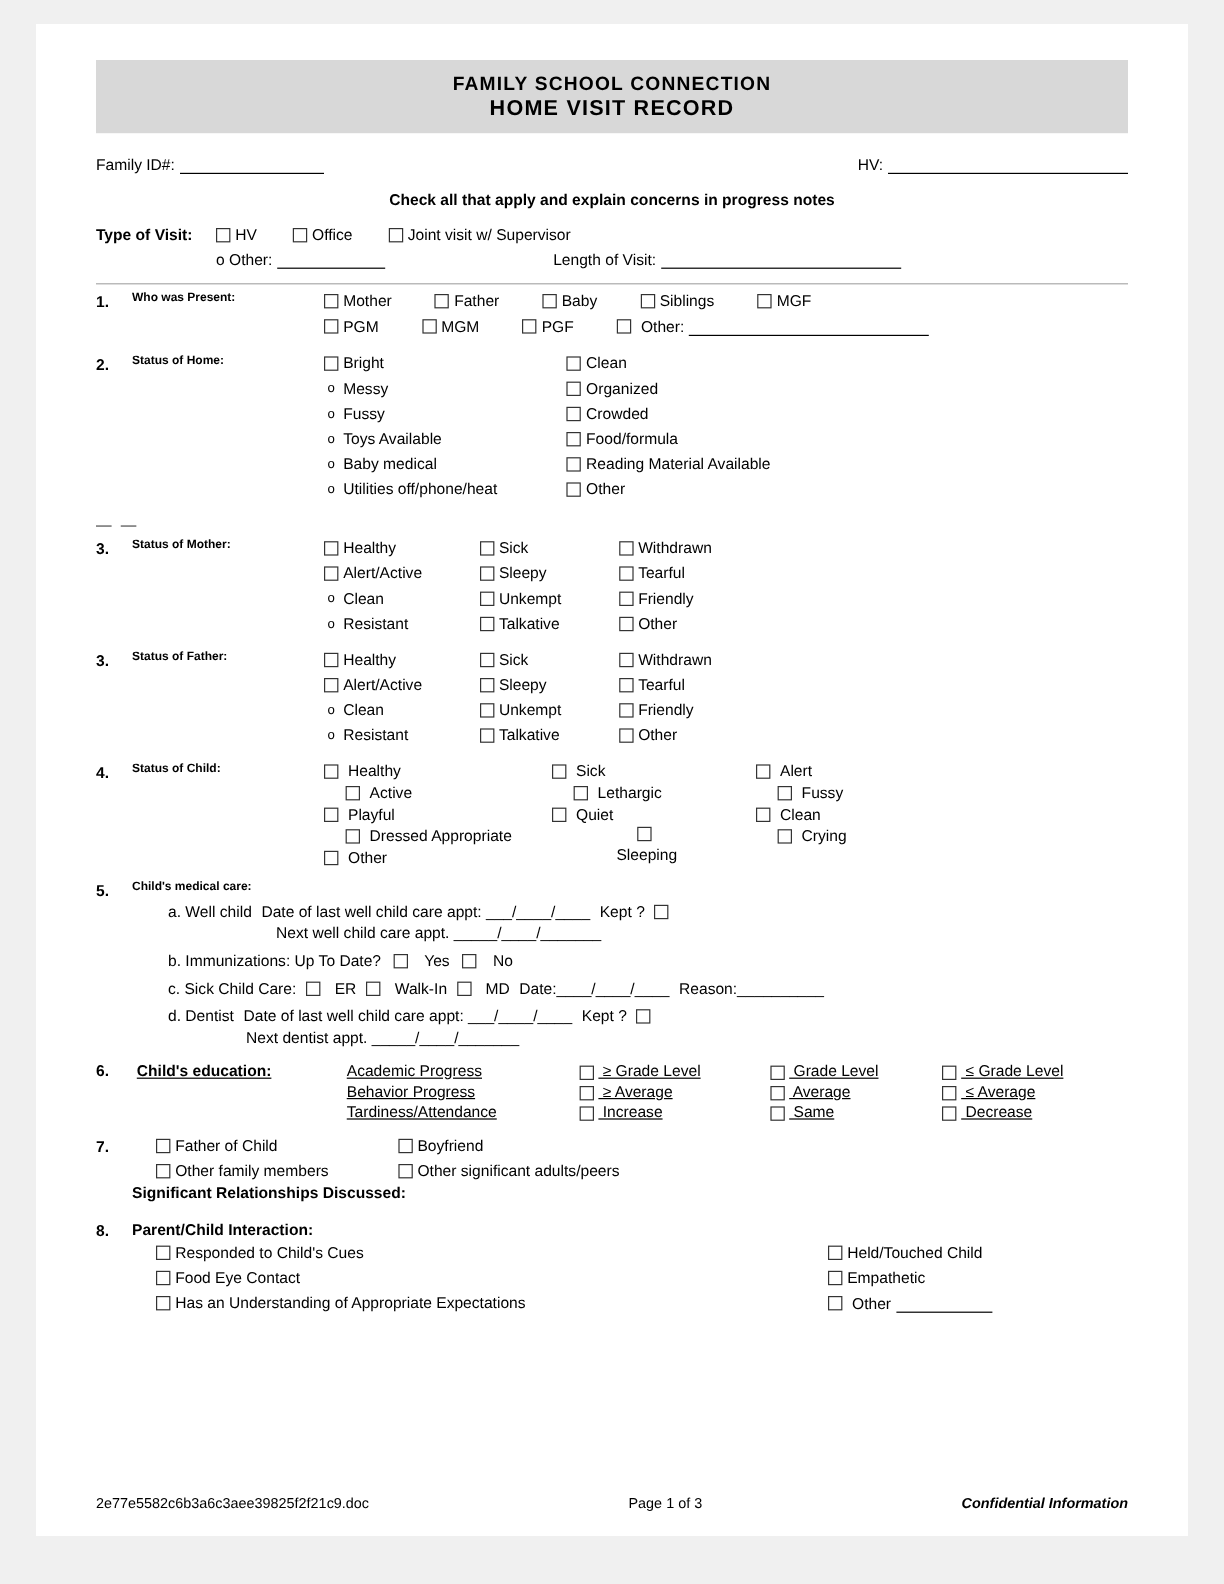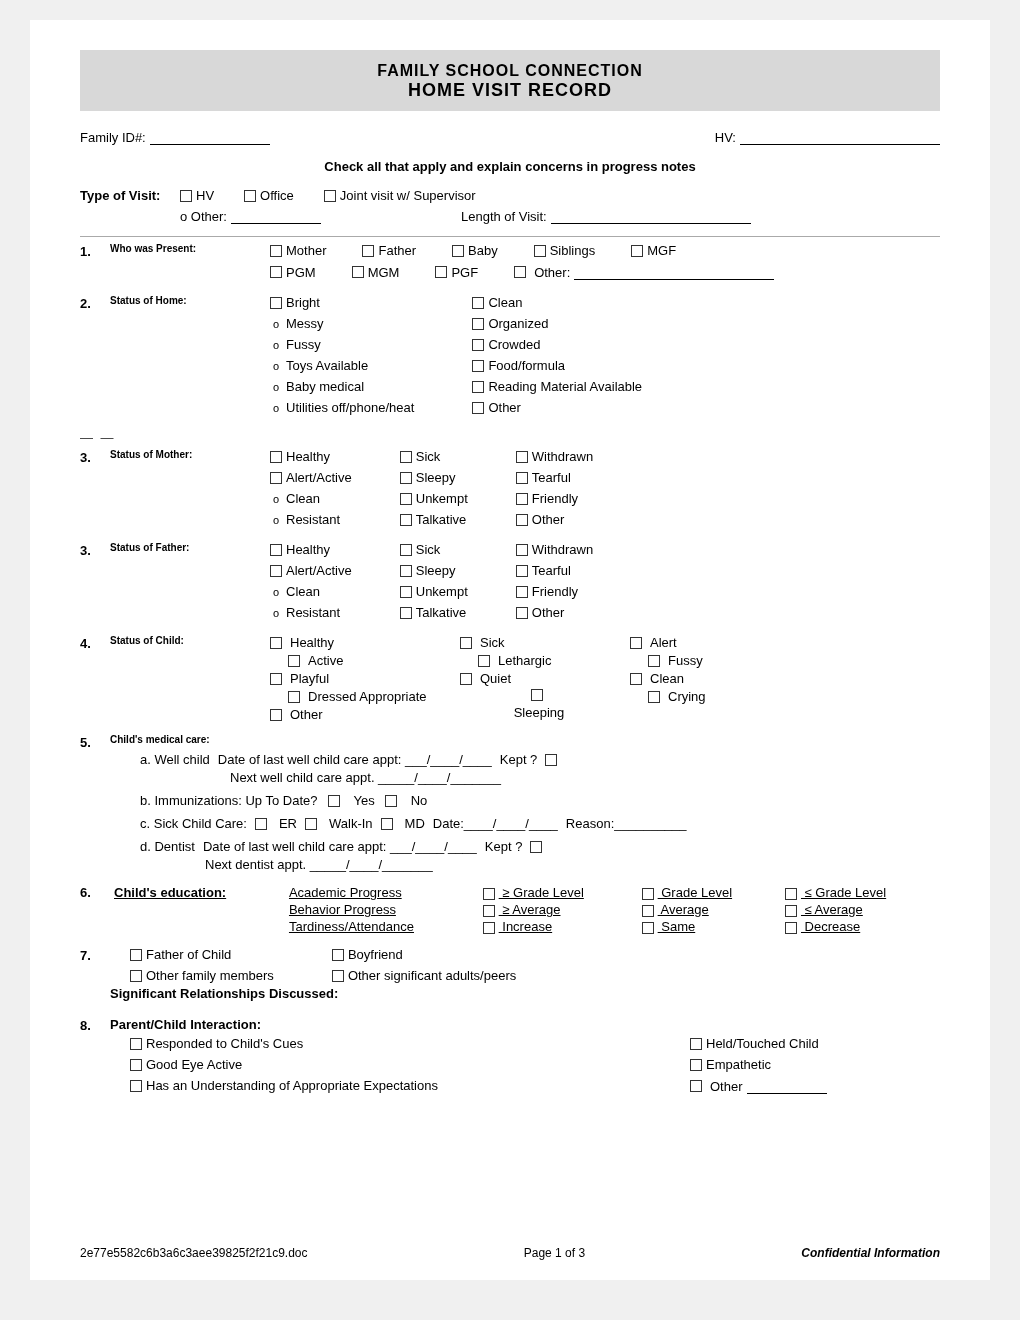--- a/index.html
+++ b/index.html
@@ -685,21 +685,21 @@
       <div style="flex:1;">
         <div style="font-weight:bold; margin-bottom:4px;">Parent/Child Interaction:</div>
         <div style="display:flex; padding-left:20px;">
           <div class="item-col" style="flex:1;">
             <div class="item">
               <span class="cb"></span>
               <span>Responded to Child's Cues</span>
             </div>
             <div class="item">
               <span class="cb"></span>
-              <span>Good Eye Active</span>
+              <span>Food Eye Contact</span>
             </div>
             <div class="item">
               <span class="cb"></span>
               <span>Has an Understanding of Appropriate Expectations</span>
             </div>
           </div>
           <div class="item-col" style="min-width:250px;">
             <div class="item">
               <span class="cb"></span>
               <span>Held/Touched Child</span>

